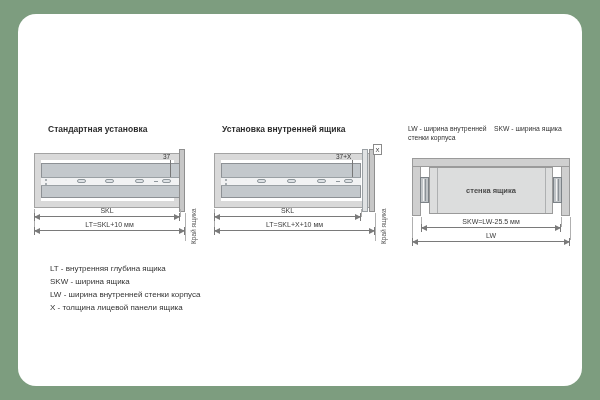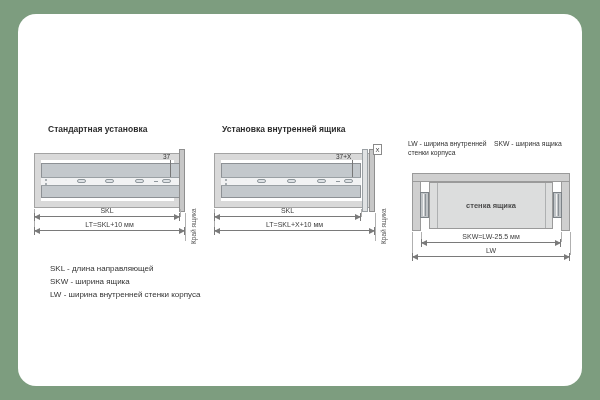--- a/index.html
+++ b/index.html
@@ -139,21 +139,21 @@
     <div class="dim" style="left:2px; top:82px; width:161px;">
       <span class="al"></span>
         <span class="ar"></span>
         <span class="tl"></span>
         <span class="tr"></span>
       <span class="lbl">LT=SKL+X+10 мм</span>
     </div>
     <div class="vtext" style="left:168px; top:96px;">Край ящика</div>
   </div>
 
-  <div class="draw" style="left:386px; top:124px; width:190px; height:140px;">
+  <div class="draw" style="left:386px; top:109px; width:190px; height:140px;">
     <div class="note" style="left:4px; top:2px; width:80px;">LW - ширина внутренней стенки корпуса</div>
     <div class="note" style="left:90px; top:2px; width:92px;">SKW - ширина ящика</div>
 
     <div class="wall" style="left:8px; top:35px; width:158px; height:9px;"></div>
     <div class="wall" style="left:8px; top:43px; width:9px; height:50px;"></div>
     <div class="wall" style="left:157px; top:43px; width:9px; height:50px;"></div>
 
     <div class="drawerbox" style="left:25px; top:44px; width:124px; height:47px;"></div>
     <div class="vline" style="left:33px; top:45px; height:45px;"></div>
     <div class="vline" style="left:141px; top:45px; height:45px;"></div>
@@ -183,18 +183,19 @@
     <div class="dim" style="left:8px; top:118px; width:158px;">
       <span class="al"></span>
         <span class="ar"></span>
         <span class="tl"></span>
         <span class="tr"></span>
       <span class="lbl">LW</span>
     </div>
   </div>
 
   <div class="legend">
-    <div>SKL - длина направляющей</div>
+    <div>LT - внутренняя глубина ящика</div>
     <div>SKW - ширина ящика</div>
     <div>LW - ширина внутренней стенки корпуса</div>
+    <div>X - толщина лицевой панели ящика</div>
   </div>
 
 </div>
 
 </body></html>

